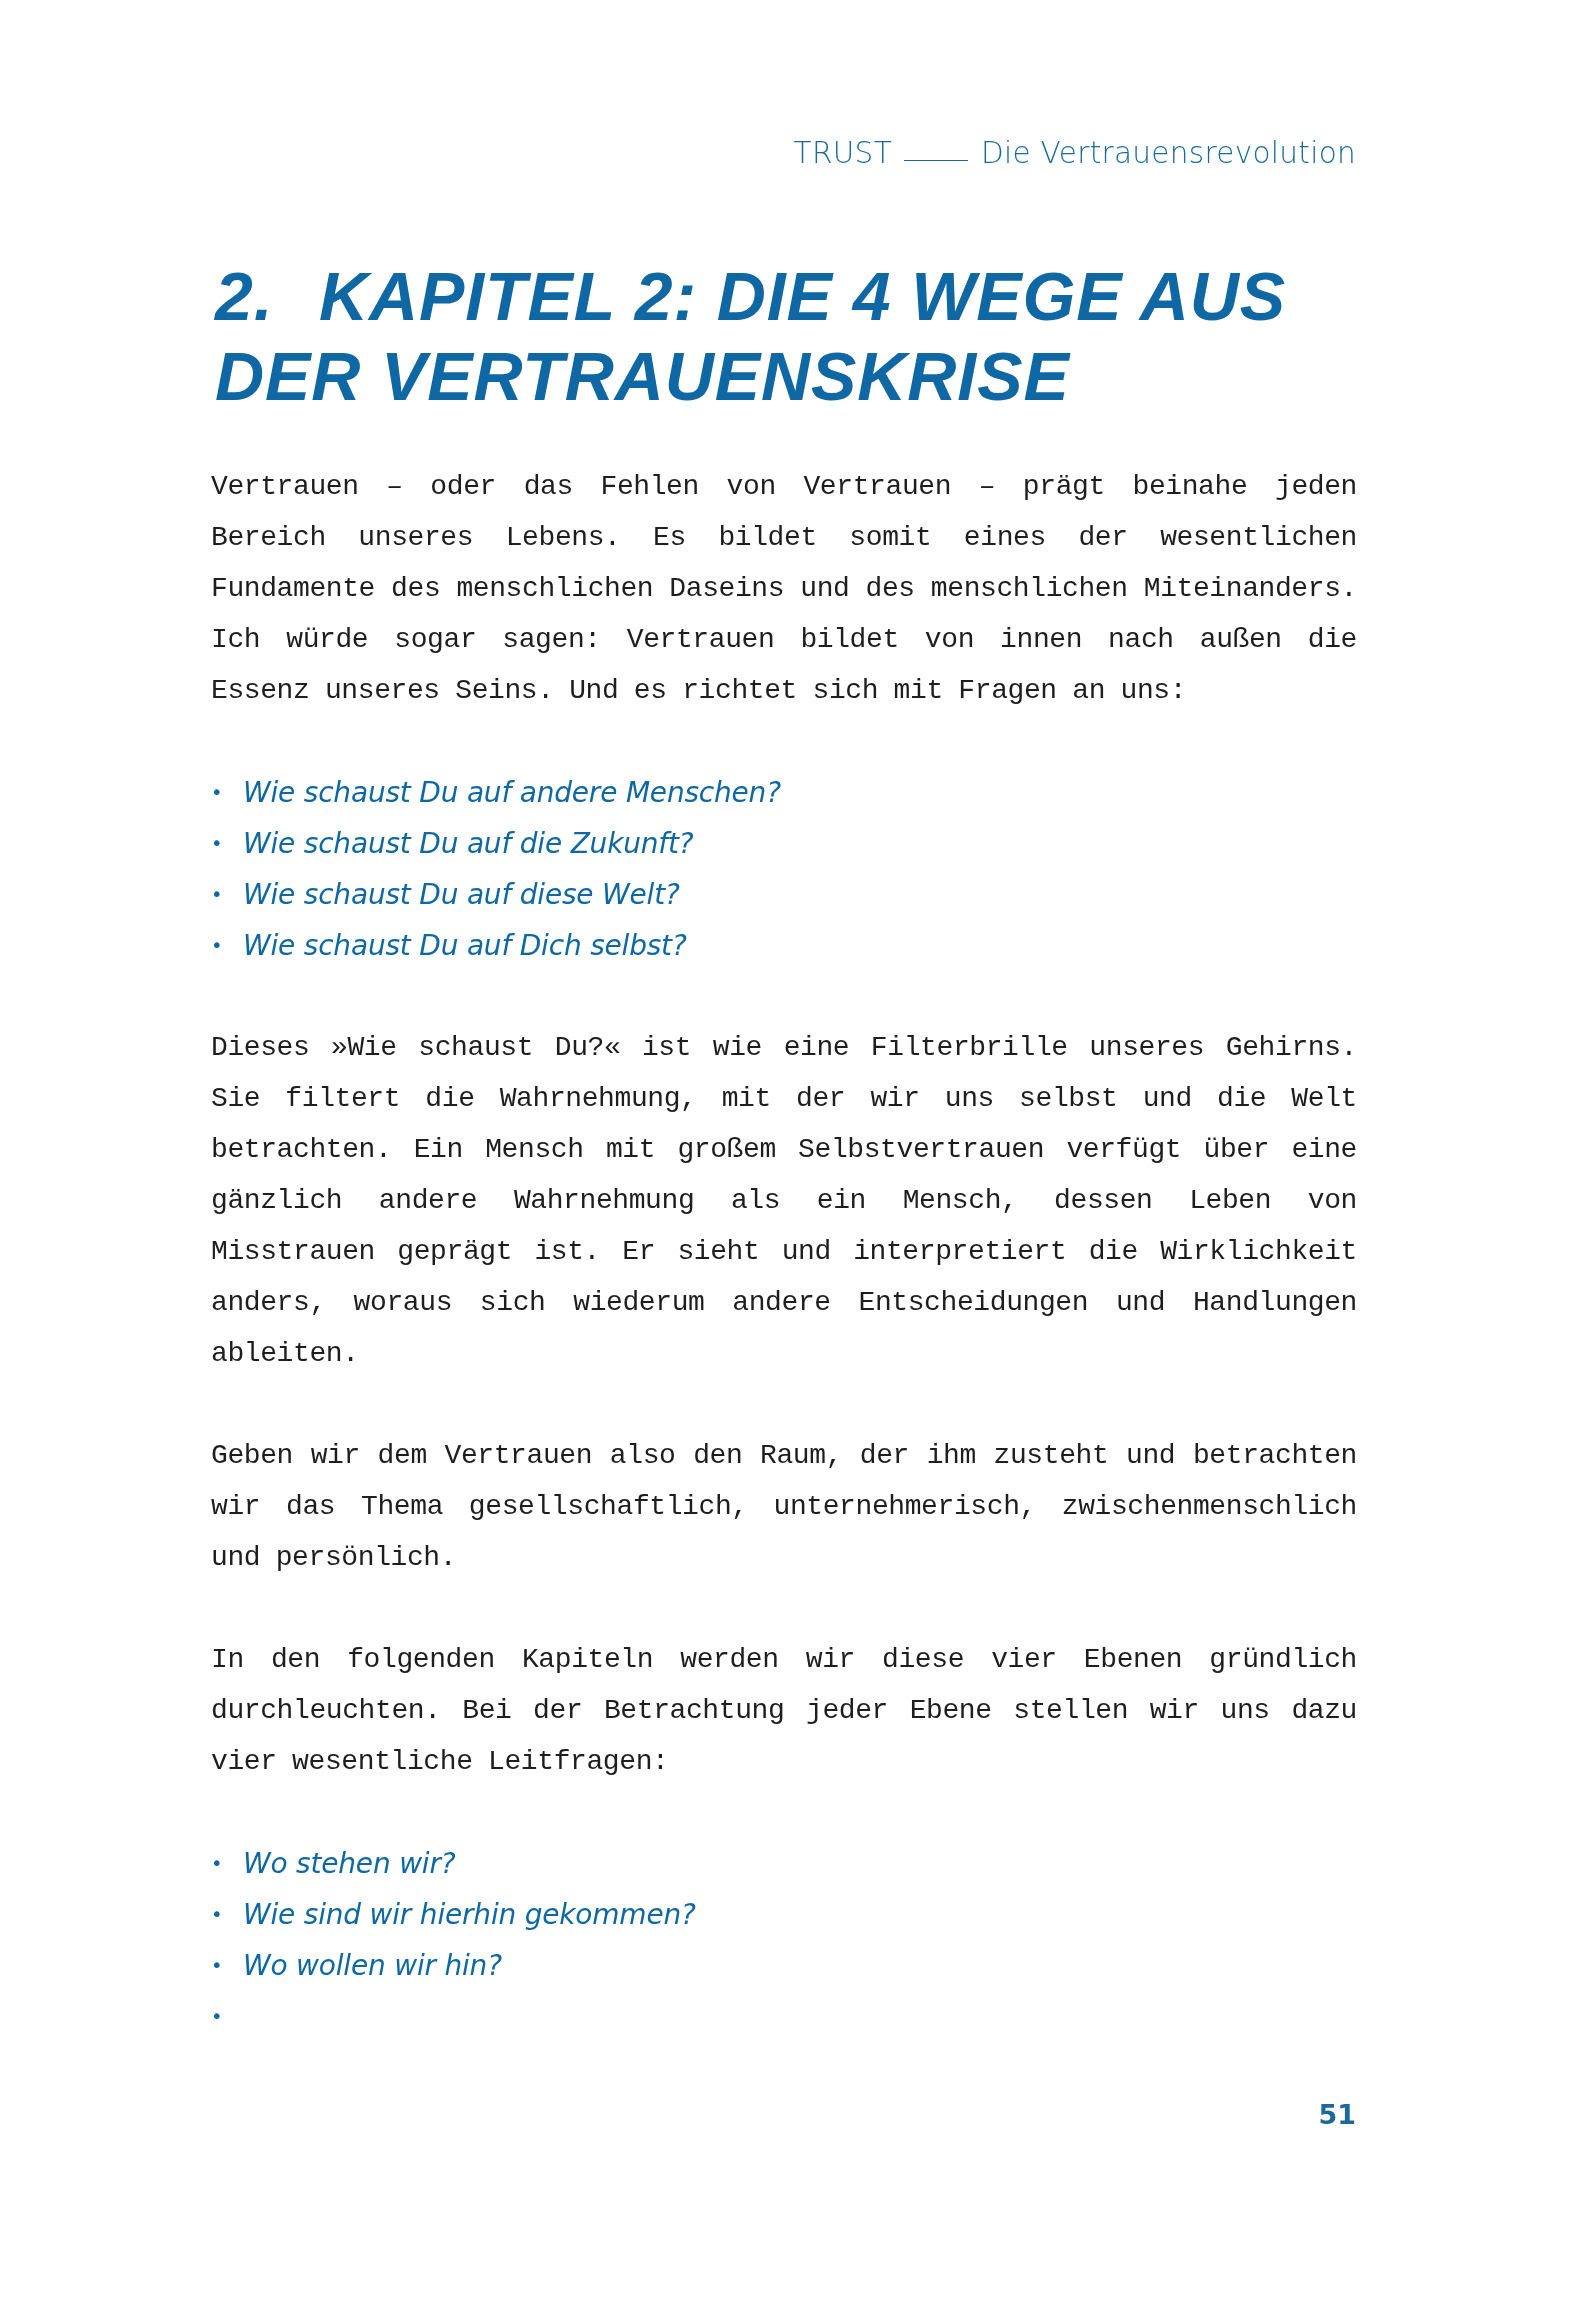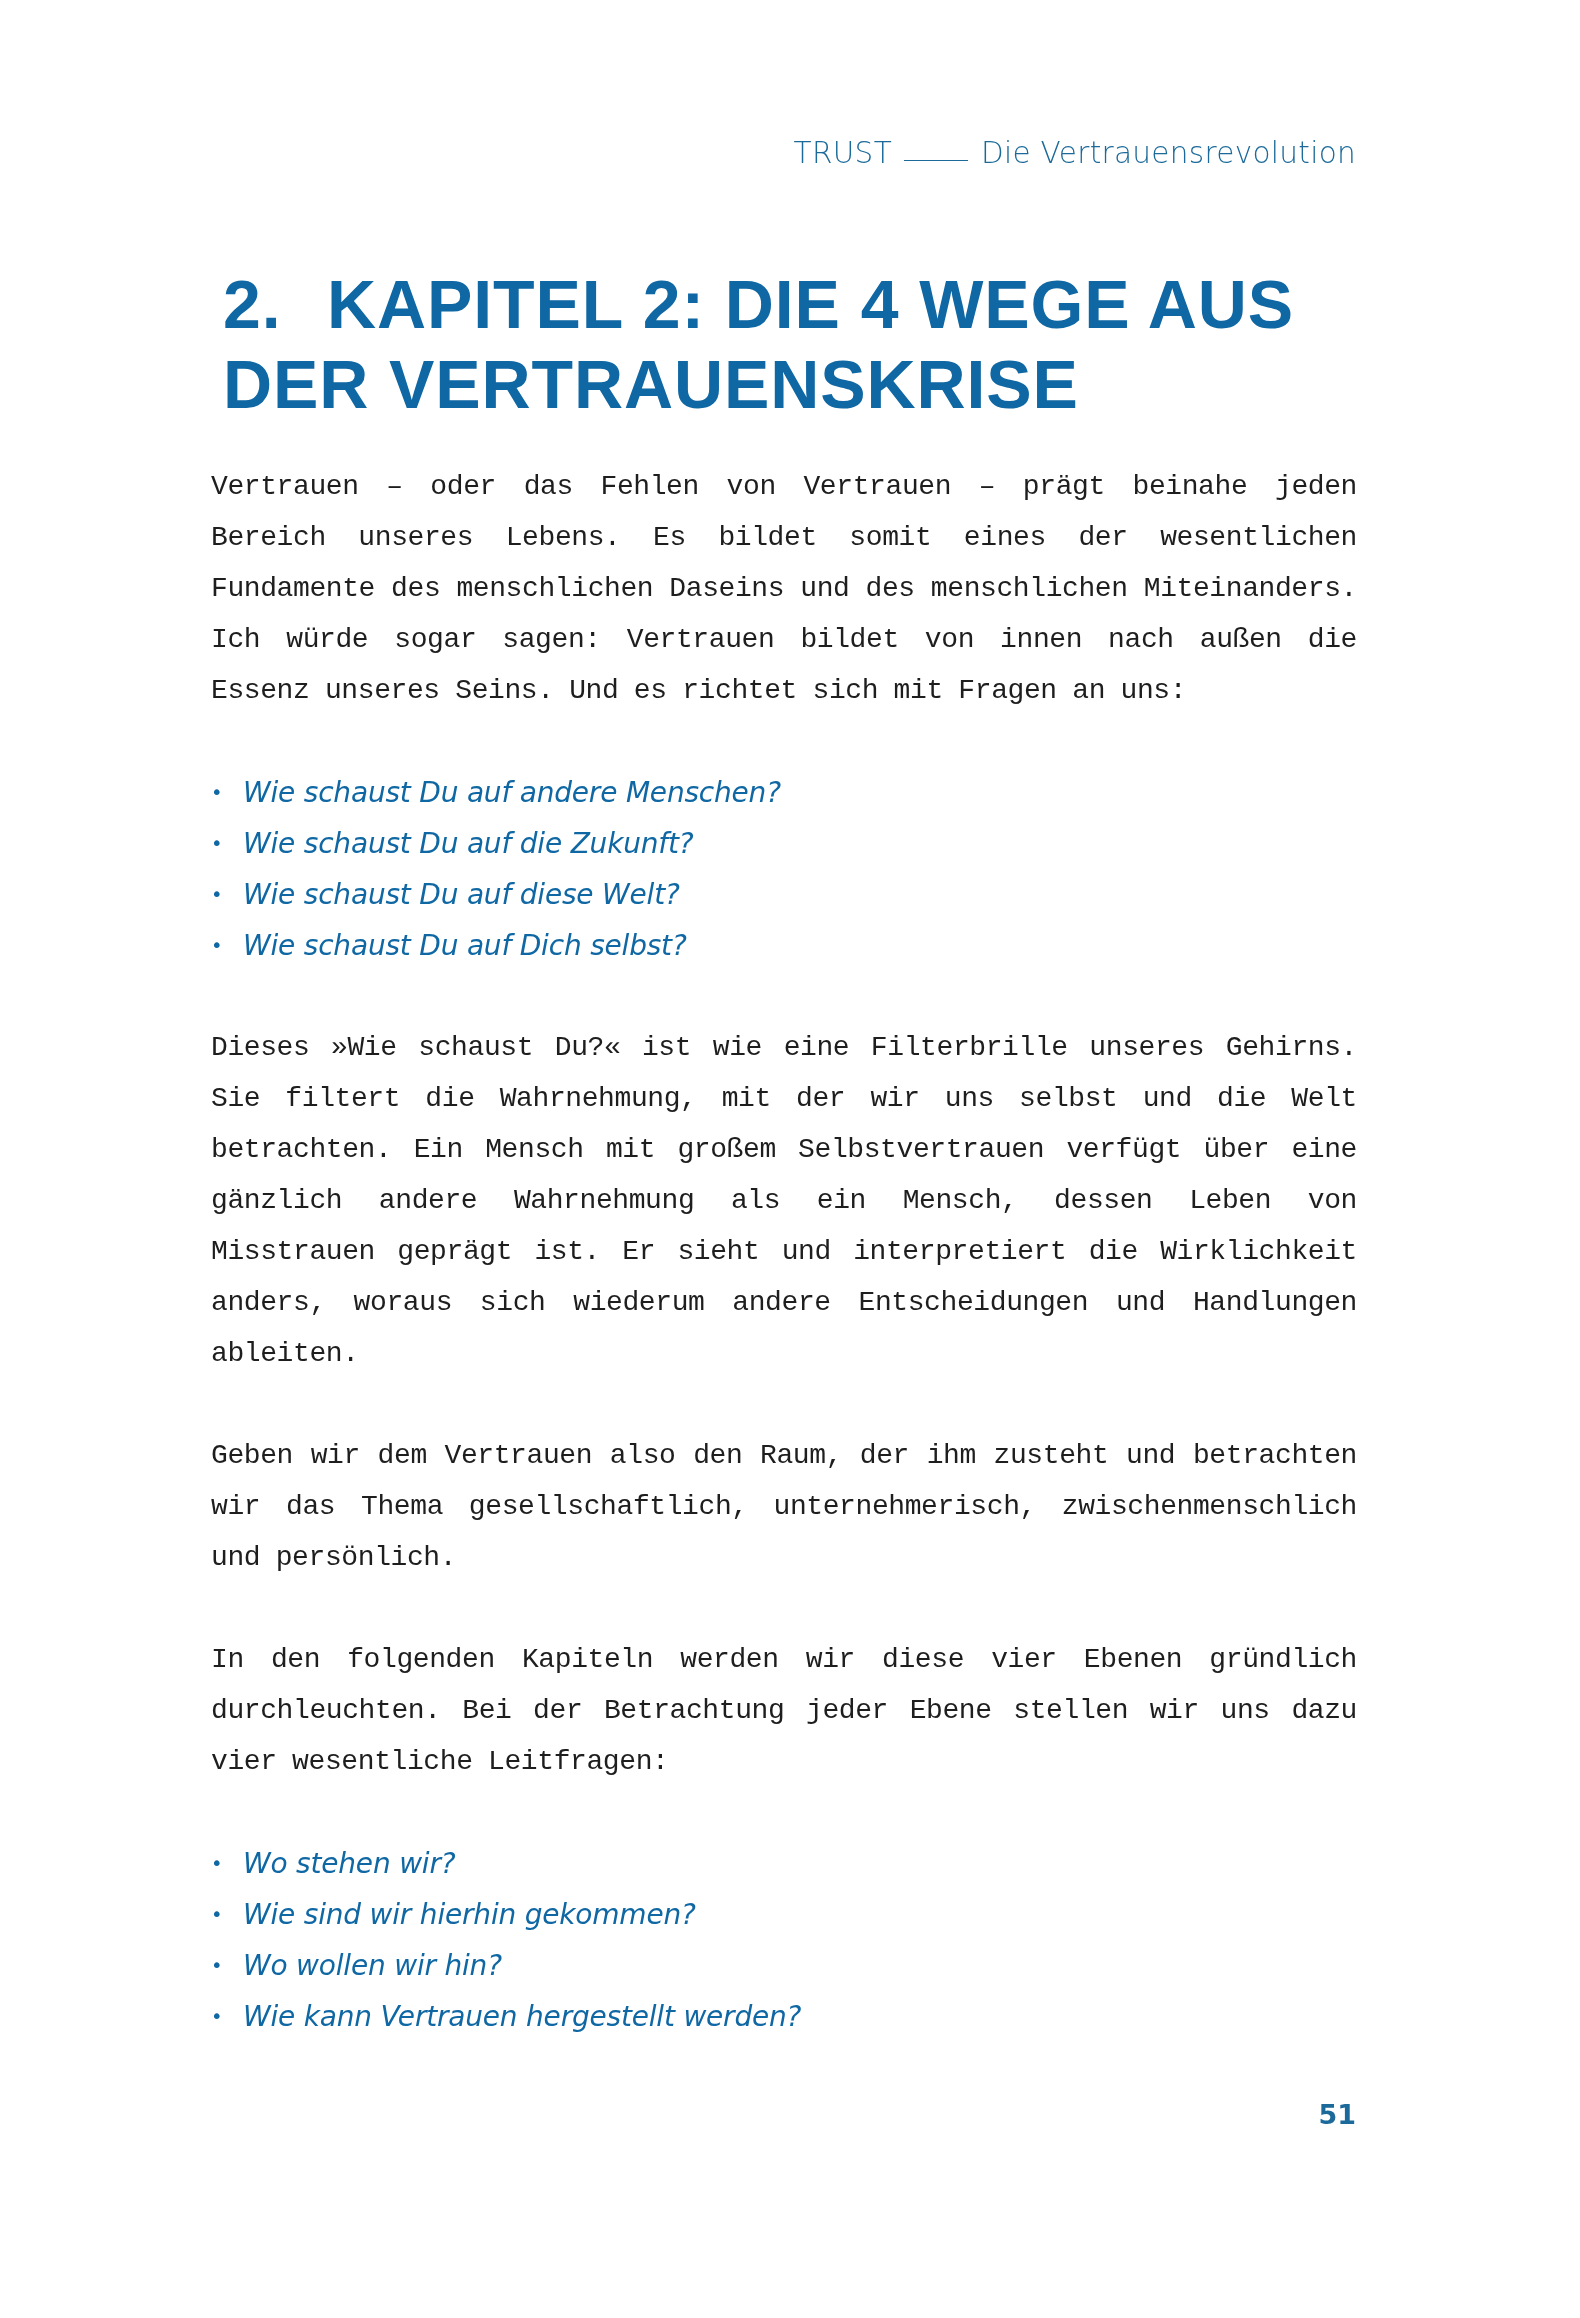--- a/index.html
+++ b/index.html
@@ -35,27 +35,28 @@
       border-bottom: 1.8px solid #1b6a9a;
       margin: 0 12.5px;
       position: relative;
       top: -1.8px;
     }
     .chapter-title {
       position: absolute;
       left: 211px;
       top: 252px;
       width: 1178px;
-      margin: 12px;
+      margin: 4px;
       font-family: "Liberation Sans", sans-serif;
       font-weight: 700;
       font-size: 68px;
       line-height: 80px;
       color: #0f67a3;
       letter-spacing: 0.9px;
+      font-style: italic;
     }
     .chapter-title .num {
       display: inline-block;
       width: 104px;
     }
     .content {
       position: absolute;
       left: 211px;
       top: 461px;
       width: 1146px;
@@ -129,19 +130,19 @@
   </ul>
 
   <p class="body">Dieses »Wie schaust Du?« ist wie eine Filterbrille unseres Gehirns. Sie filtert die Wahrnehmung, mit der wir uns selbst und die Welt betrachten. Ein Mensch mit großem Selbstvertrauen verfügt über eine gänzlich andere Wahrnehmung als ein Mensch, dessen Leben von Misstrauen geprägt ist. Er sieht und interpretiert die Wirklichkeit anders, woraus sich wiederum andere Entscheidungen und Handlungen ableiten.</p>
   <p class="body">Geben wir dem Vertrauen also den Raum, der ihm zusteht und betrachten wir das Thema gesellschaftlich, unternehmerisch, zwischenmenschlich und persönlich.</p>
   <p class="body">In den folgenden Kapiteln werden wir diese vier Ebenen gründlich durchleuchten. Bei der Betrachtung jeder Ebene stellen wir uns dazu vier wesentliche Leitfragen:</p>
 
   <ul class="questions">
     <li><span class="bullet">•</span><span>Wo stehen wir?</span></li>
     <li><span class="bullet">•</span><span>Wie sind wir hierhin gekommen?</span></li>
     <li><span class="bullet">•</span><span>Wo wollen wir hin?</span></li>
-    <li><span class="bullet">•</span><span>Wie kann Vertrauen hergestellt werden?</span></li>
+    <li><span class="bullet">•</span></li>
   </ul>
 
 </div>
 
 <div class="page-number">51</div>
 
 
 </body></html>

